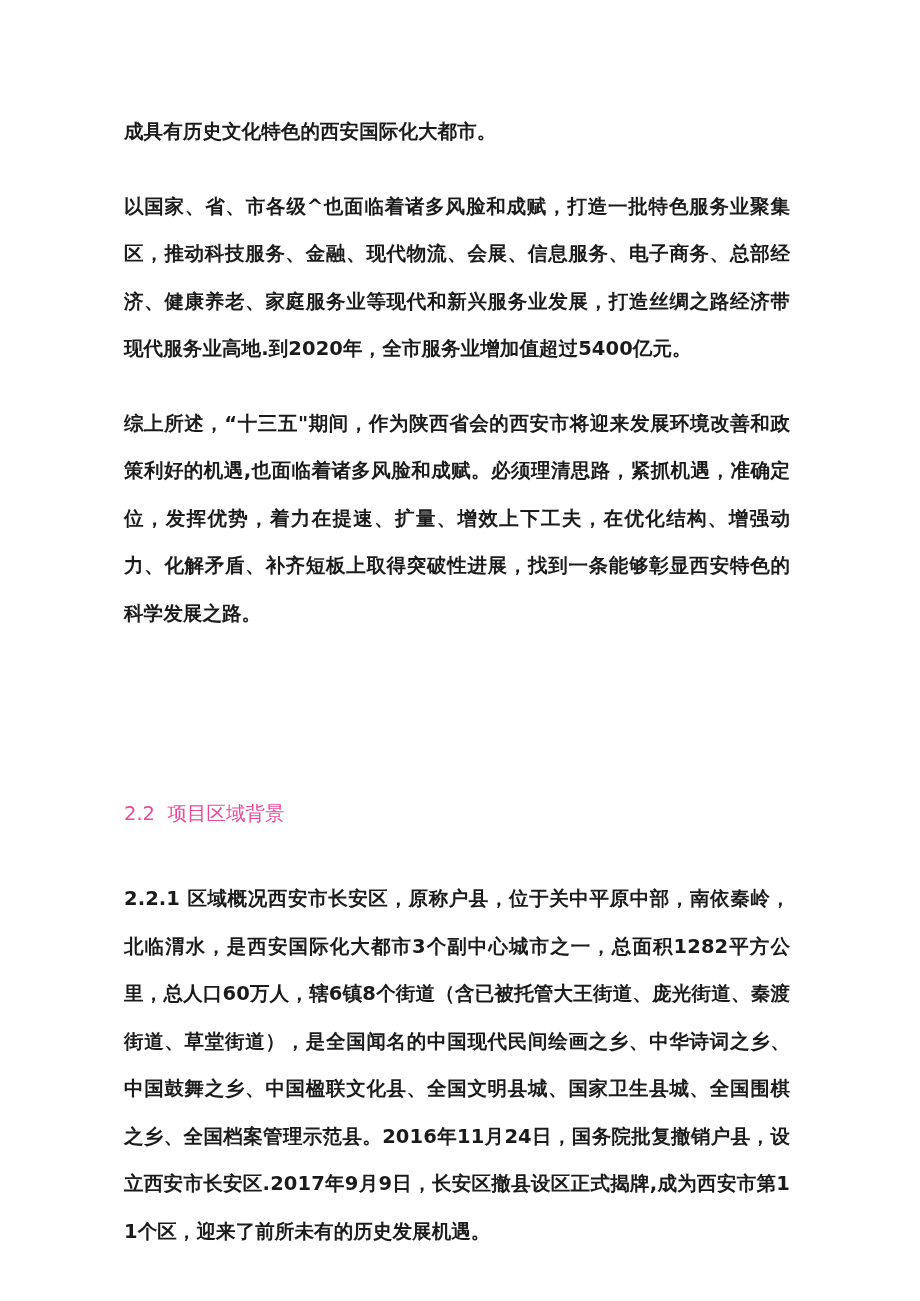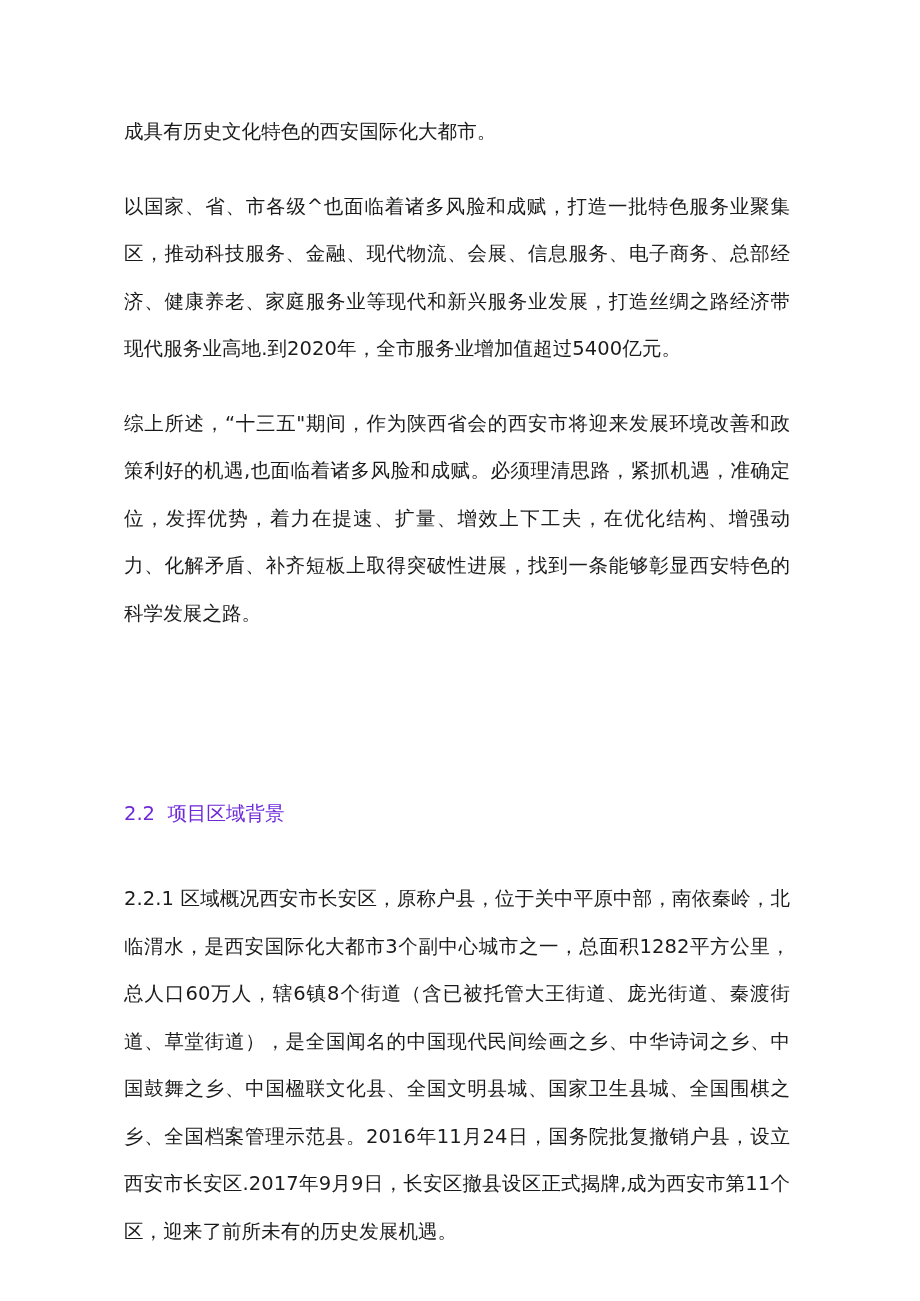--- a/index.html
+++ b/index.html
@@ -31,29 +31,30 @@
   }
   .para {
     font-size: 19.5px;
     line-height: 47.5px;
     text-align: justify;
     text-justify: inter-character;
     letter-spacing: 0.1px;
     color: #1b1b1b;
     margin: 0 0 27px 0;
     word-break: break-all;
+    font-weight: bold;
   }
   .para:last-child { margin-bottom: 0; }
 
   .gap-lg { height: 135px; }
 
   .heading {
     font-size: 19.5px;
     line-height: 30px;
-    color: #6d28d9;
+    color: #ec4899;
     margin: 0 0 46px 0;
     white-space: pre;
     font-weight: 400;
   }
   .para-tight { margin-bottom: 0; }
 </style>
 </head>
 <body>
 
 <div class="page">

